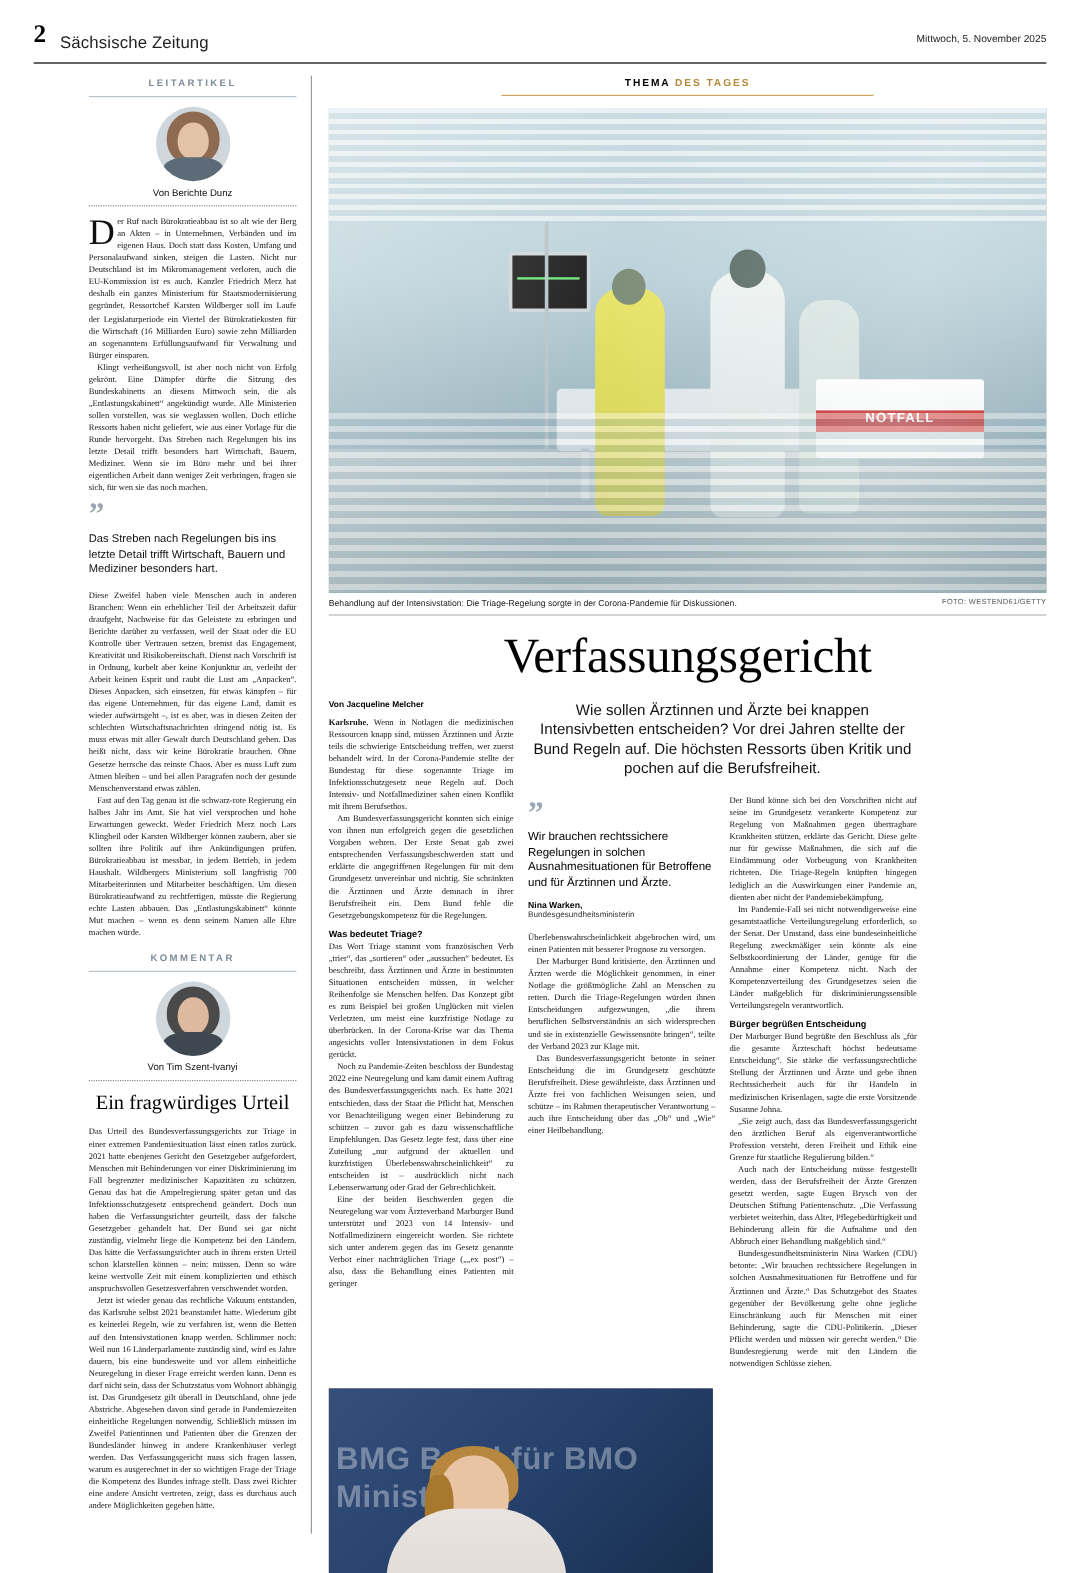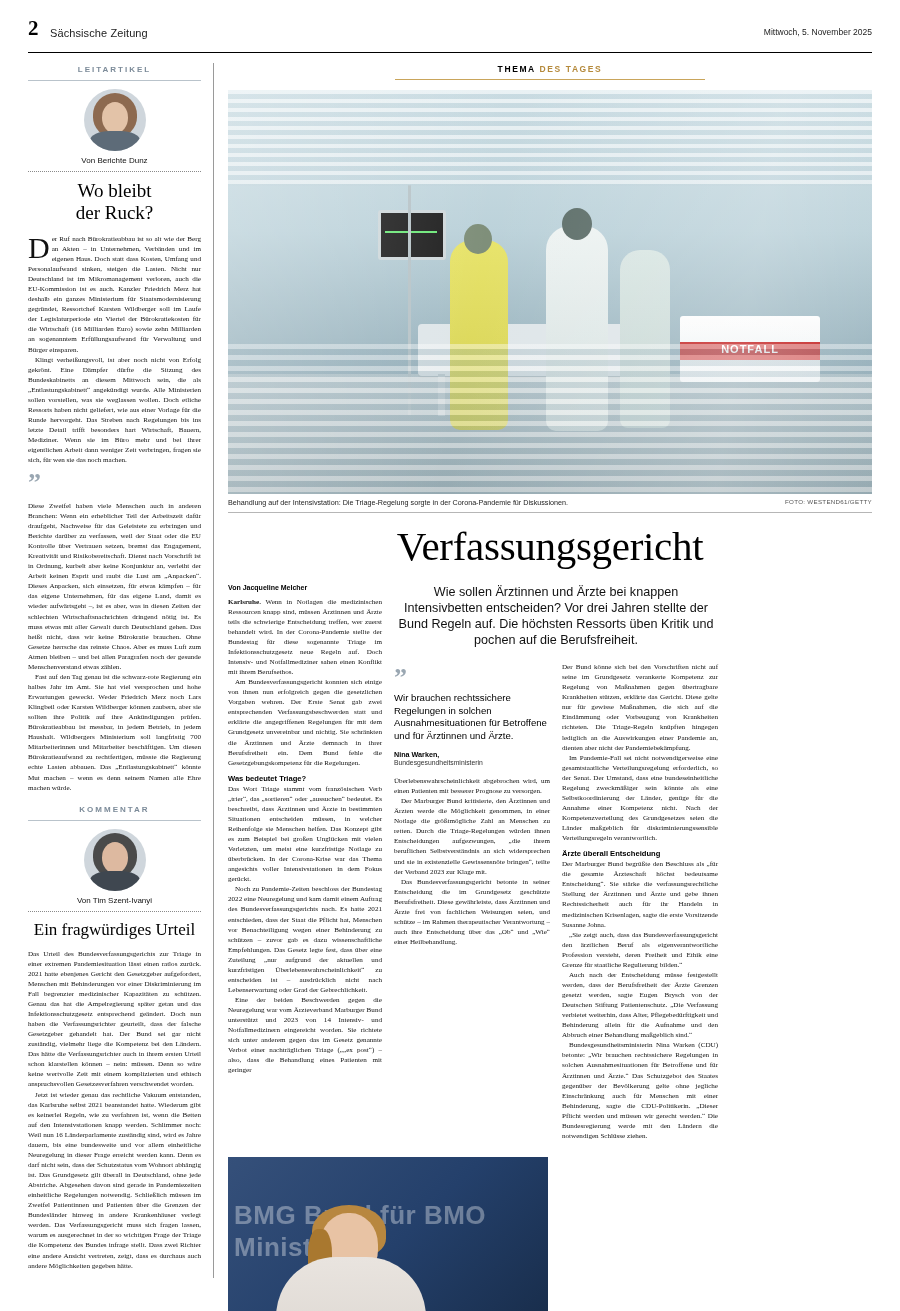--- a/index.html
+++ b/index.html
@@ -37,21 +37,21 @@
     font-family: "Liberation Serif", serif;
     font-size: 21px;
     font-weight: 700;
     line-height: 1;
   }
   .masthead .paper {
     position: absolute;
     left: 22px;
     top: 27px;
     font-family: "Liberation Sans", sans-serif;
-    font-size: 11px;
+    font-size: 14px;
     color: #222;
     letter-spacing: .1px;
   }
   .masthead .section {
     position: absolute;
     left: 0; right: 0;
     top: 20px;
     text-align: center;
     font-family: "Liberation Sans", sans-serif;
     font-size: 17px;
@@ -76,20 +76,21 @@
     display: flex;
     margin-top: 10px;
     height: 1215px;
   }
   .col-left {
     width: 186px;
     flex: 0 0 186px;
     padding-right: 12px;
     box-sizing: border-box;
     border-right: .8px solid #9a9a9a;
+    margin-left: 46px;
   }
   .col-right {
     flex: 1 1 auto;
     padding-left: 14px;
     box-sizing: border-box;
   }
 
   
   .kicker {
     font-family: "Liberation Sans", sans-serif;
@@ -451,32 +452,29 @@
       <div class="kicker-rule"></div>
 
       <div class="author-photo">
         <div class="hair"></div>
         <div class="face"></div>
         <div class="body"></div>
       </div>
       <div class="author-byline">Von Berichte Dunz</div>
       <div class="dotted"></div>
 
-      <div class="lead-head">
-        <span>Wo bleibt</span><br>
-        <span>der Ruck?</span>
-      </div>
 
       <div class="txt">
         <p class="first dropcap-para">Der Ruf nach Bürokratieabbau ist so alt wie der Berg an Akten – in Unternehmen, Verbänden und im eigenen Haus. Doch statt dass Kosten, Umfang und Personalaufwand sinken, steigen die Lasten. Nicht nur Deutschland ist im Mikromanagement verloren, auch die EU-Kommission ist es auch. Kanzler Friedrich Merz hat deshalb ein ganzes Ministerium für Staatsmodernisierung gegründet, Ressortchef Karsten Wildberger soll im Laufe der Legislaturperiode ein Viertel der Bürokratiekosten für die Wirtschaft (16 Milliarden Euro) sowie zehn Milliarden an sogenanntem Erfüllungsaufwand für Verwaltung und Bürger einsparen.</p>
         <p>Klingt verheißungsvoll, ist aber noch nicht von Erfolg gekrönt. Eine Dämpfer dürfte die Sitzung des Bundeskabinetts an diesem Mittwoch sein, die als „Entlastungskabinett“ angekündigt wurde. Alle Ministerien sollen vorstellen, was sie weglassen wollen. Doch etliche Ressorts haben nicht geliefert, wie aus einer Vorlage für die Runde hervorgeht. Das Streben nach Regelungen bis ins letzte Detail trifft besonders hart Wirtschaft, Bauern, Mediziner. Wenn sie im Büro mehr und bei ihrer eigentlichen Arbeit dann weniger Zeit verbringen, fragen sie sich, für wen sie das noch machen.</p>
       </div>
 
       <div class="pull">
         <div class="quote-mark">”</div>
+        <div class="pull-text">Das Streben nach Regelungen bis ins letzte Detail trifft Wirtschaft, Bauern und Mediziner besonders hart.</div>
       </div>
 
       <div class="txt">
         <p class="first">Diese Zweifel haben viele Menschen auch in anderen Branchen: Wenn ein erheblicher Teil der Arbeitszeit dafür draufgeht, Nachweise für das Geleistete zu erbringen und Berichte darüber zu verfassen, weil der Staat oder die EU Kontrolle über Vertrauen setzen, bremst das Engagement, Kreativität und Risikobereitschaft. Dienst nach Vorschrift ist in Ordnung, kurbelt aber keine Konjunktur an, verleiht der Arbeit keinen Esprit und raubt die Lust am „Anpacken“. Dieses Anpacken, sich einsetzen, für etwas kämpfen – für das eigene Unternehmen, für das eigene Land, damit es wieder aufwärtsgeht –, ist es aber, was in diesen Zeiten der schlechten Wirtschaftsnachrichten dringend nötig ist. Es muss etwas mit aller Gewalt durch Deutschland gehen. Das heißt nicht, dass wir keine Bürokratie brauchen. Ohne Gesetze herrsche das reinste Chaos. Aber es muss Luft zum Atmen bleiben – und bei allen Paragrafen noch der gesunde Menschenverstand etwas zählen.</p>
         <p>Fast auf den Tag genau ist die schwarz-rote Regierung ein halbes Jahr im Amt. Sie hat viel versprochen und hohe Erwartungen geweckt. Weder Friedrich Merz noch Lars Klingbeil oder Karsten Wildberger können zaubern, aber sie sollten ihre Politik auf ihre Ankündigungen prüfen. Bürokratieabbau ist messbar, in jedem Betrieb, in jedem Haushalt. Wildbergers Ministerium soll langfristig 700 Mitarbeiterinnen und Mitarbeiter beschäftigen. Um diesen Bürokratieaufwand zu rechtfertigen, müsste die Regierung echte Lasten abbauen. Das „Entlastungskabinett“ könnte Mut machen – wenn es denn seinem Namen alle Ehre machen würde.</p>
       </div>
 
       <div class="spacer10"></div>
       <div class="kicker">KOMMENTAR</div>
       <div class="kicker-rule"></div>
@@ -572,21 +570,21 @@
                 <p>Der Marburger Bund kritisierte, den Ärztinnen und Ärzten werde die Möglichkeit genommen, in einer Notlage die größtmögliche Zahl an Menschen zu retten. Durch die Triage-Regelungen würden ihnen Entscheidungen aufgezwungen, „die ihrem beruflichen Selbstverständnis an sich widersprechen und sie in existenzielle Gewissensnöte bringen“, teilte der Verband 2023 zur Klage mit.</p>
                 <p>Das Bundesverfassungsgericht betonte in seiner Entscheidung die im Grundgesetz geschützte Berufsfreiheit. Diese gewährleiste, dass Ärztinnen und Ärzte frei von fachlichen Weisungen seien, und schütze – im Rahmen therapeutischer Verantwortung – auch ihre Entscheidung über das „Ob“ und „Wie“ einer Heilbehandlung.</p>
               </div>
             </div>
 
             <div>
               <div class="txt">
                 <p class="first">Der Bund könne sich bei den Vorschriften nicht auf seine im Grundgesetz verankerte Kompetenz zur Regelung von Maßnahmen gegen übertragbare Krankheiten stützen, erklärte das Gericht. Diese gelte nur für gewisse Maßnahmen, die sich auf die Eindämmung oder Vorbeugung von Krankheiten richteten. Die Triage-Regeln knüpften hingegen lediglich an die Auswirkungen einer Pandemie an, dienten aber nicht der Pandemiebekämpfung.</p>
                 <p>Im Pandemie-Fall sei nicht notwendigerweise eine gesamtstaatliche Verteilungsregelung erforderlich, so der Senat. Der Umstand, dass eine bundeseinheitliche Regelung zweckmäßiger sein könnte als eine Selbstkoordinierung der Länder, genüge für die Annahme einer Kompetenz nicht. Nach der Kompetenzverteilung des Grundgesetzes seien die Länder maßgeblich für diskriminierungssensible Verteilungsregeln verantwortlich.</p>
               </div>
-              <div class="subhead">Ärzte überall Entscheidung</div>
+              <div class="subhead">Bürger begrüßen Entscheidung</div>
               <div class="txt">
                 <p class="first">Der Marburger Bund begrüßte den Beschluss als „für die gesamte Ärzteschaft höchst bedeutsame Entscheidung“. Sie stärke die verfassungsrechtliche Stellung der Ärztinnen und Ärzte und gebe ihnen Rechtssicherheit auch für ihr Handeln in medizinischen Krisenlagen, sagte die erste Vorsitzende Susanne Johna.</p>
                 <p>„Sie zeigt auch, dass das Bundesverfassungsgericht den ärztlichen Beruf als eigenverantwortliche Profession versteht, deren Freiheit und Ethik eine Grenze für staatliche Regulierung bilden.“</p>
                 <p>Auch nach der Entscheidung müsse festgestellt werden, dass der Berufsfreiheit der Ärzte Grenzen gesetzt werden, sagte Eugen Brysch von der Deutschen Stiftung Patientenschutz. „Die Verfassung verbietet weiterhin, dass Alter, Pflegebedürftigkeit und Behinderung allein für die Aufnahme und den Abbruch einer Behandlung maßgeblich sind.“</p>
                 <p>Bundesgesundheitsministerin Nina Warken (CDU) betonte: „Wir brauchen rechtssichere Regelungen in solchen Ausnahmesituationen für Betroffene und für Ärztinnen und Ärzte.“ Das Schutzgebot des Staates gegenüber der Bevölkerung gelte ohne jegliche Einschränkung auch für Menschen mit einer Behinderung, sagte die CDU-Politikerin. „Dieser Pflicht werden und müssen wir gerecht werden.“ Die Bundesregierung werde mit den Ländern die notwendigen Schlüsse ziehen.</p>
               </div>
             </div>
 
           </div>
         </div>

